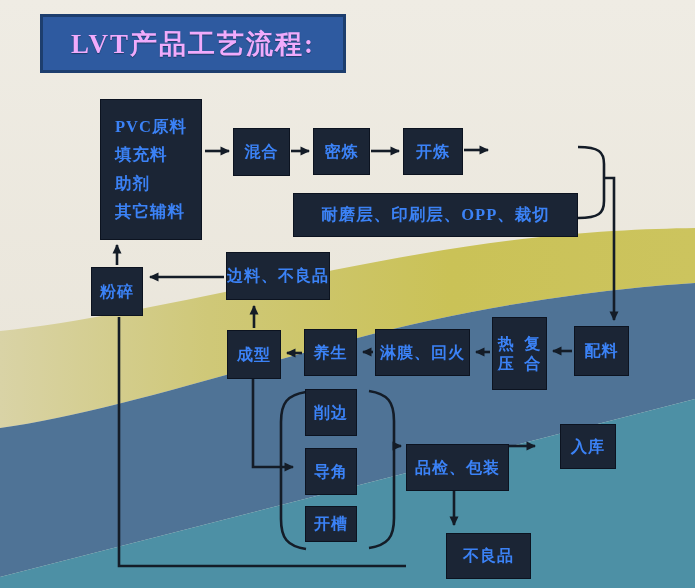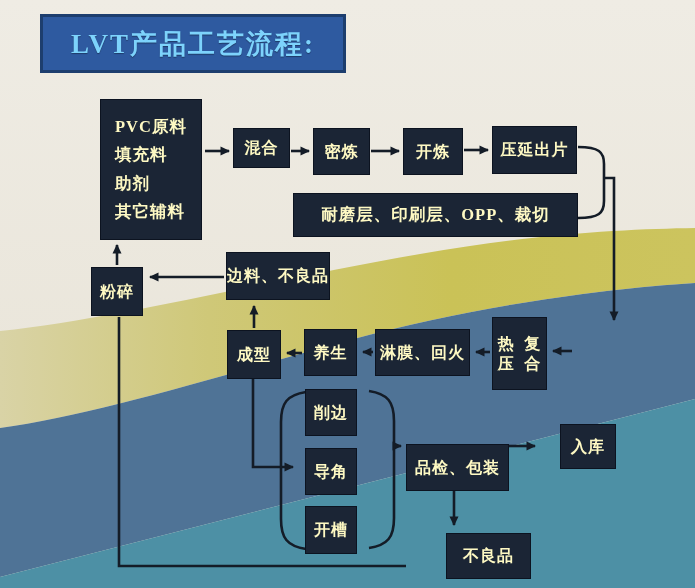--- a/index.html
+++ b/index.html
@@ -4,48 +4,48 @@
 <style>
   html,body{margin:0;padding:0;background:#d8d4c9;}
   .stage{
     position:relative;width:695px;height:588px;overflow:hidden;
     font-family:"Liberation Serif","DejaVu Serif",serif;
   }
   .stage svg{position:absolute;left:0;top:0;}
   .title{
     position:absolute;left:40px;top:14px;width:306px;height:59px;
     background:#2e5aa0;border:3px solid #1d3e6e;box-sizing:border-box;
-    color:#7dd3fc;font-size:27px;font-weight:bold;letter-spacing:2px;
+    color:#f0abfc;font-size:27px;font-weight:bold;letter-spacing:2px;
     display:flex;align-items:center;justify-content:center;
     text-shadow:0 1px 1px rgba(0,0,0,.35);
   }
   .node{
     position:absolute;background:#1b2535;border:1px solid #0c1320;
-    box-sizing:border-box;color:#fef9c3;font-weight:bold;font-size:16px;
+    box-sizing:border-box;color:#3b82f6;font-weight:bold;font-size:16px;
     letter-spacing:1px;display:flex;align-items:center;justify-content:center;
     text-align:center;line-height:1.2;
   }
   .n-materials{left:100px;top:99px;width:102px;height:141px;
     flex-direction:column;align-items:flex-start;justify-content:space-evenly;
     padding:8px 6px 8px 14px;font-size:16.5px;text-align:left;}
-  .n-mixing{left:233px;top:128px;width:57px;height:40px;}
+  .n-mixing{left:233px;top:128px;width:57px;height:48px;}
   .n-banbury{left:313px;top:128px;width:57px;height:47px;}
   .n-openmill{left:403px;top:128px;width:60px;height:47px;}
   .n-calender{left:492px;top:126px;width:85px;height:48px;}
   .n-layers{left:293px;top:193px;width:285px;height:44px;font-size:16.5px;}
   .n-crush{left:91px;top:267px;width:52px;height:49px;}
   .n-scrap{left:226px;top:252px;width:104px;height:48px;}
   .n-forming{left:227px;top:330px;width:54px;height:49px;}
   .n-curing{left:304px;top:329px;width:53px;height:47px;}
   .n-coating{left:375px;top:329px;width:95px;height:47px;}
   .n-hotpress{left:492px;top:317px;width:55px;height:73px;flex-direction:row;}
   .n-batching{left:574px;top:326px;width:55px;height:50px;}
   .n-trim{left:305px;top:389px;width:52px;height:47px;}
   .n-chamfer{left:305px;top:448px;width:52px;height:47px;}
-  .n-groove{left:305px;top:506px;width:52px;height:48px;}
+  .n-groove{left:305px;top:506px;width:52px;height:36px;}
   .n-inspect{left:406px;top:444px;width:103px;height:47px;}
   .n-warehouse{left:543px;top:424px;width:56px;height:45px;margin-left:17px;}
   .n-defect{left:406px;top:533px;width:85px;height:46px;margin-left:40px;}
 </style>
 </head>
 <body>
 
 <div class="stage">
 
   <svg width="695" height="588" viewBox="0 0 695 588">
@@ -101,31 +101,31 @@
 
   <div class="node n-materials">
     <div>PVC原料</div>
     <div>填充料</div>
     <div>助剂</div>
     <div>其它辅料</div>
   </div>
   <div class="node n-mixing">混合</div>
   <div class="node n-banbury">密炼</div>
   <div class="node n-openmill">开炼</div>
-  <div class="node n-calender">压延出片</div>
   <div class="node n-layers">耐磨层、印刷层、OPP、裁切</div>
   <div class="node n-crush">粉碎</div>
   <div class="node n-scrap">边料、不良品</div>
   <div class="node n-curing">养生</div>
   <div class="node n-forming">成型</div>
   <div class="node n-coating">淋膜、回火</div>
   <div class="node n-hotpress">
     <div>热压</div>
     <div>复合</div>
   </div>
+  <div class="node n-batching">配料</div>
   <div class="node n-trim">削边</div>
   <div class="node n-chamfer">导角</div>
   <div class="node n-groove">开槽</div>
   <div class="node n-inspect">品检、包装</div>
   <div class="node n-warehouse">入库</div>
   <div class="node n-defect">不良品</div>
 
 </div>
 
 </body></html>

